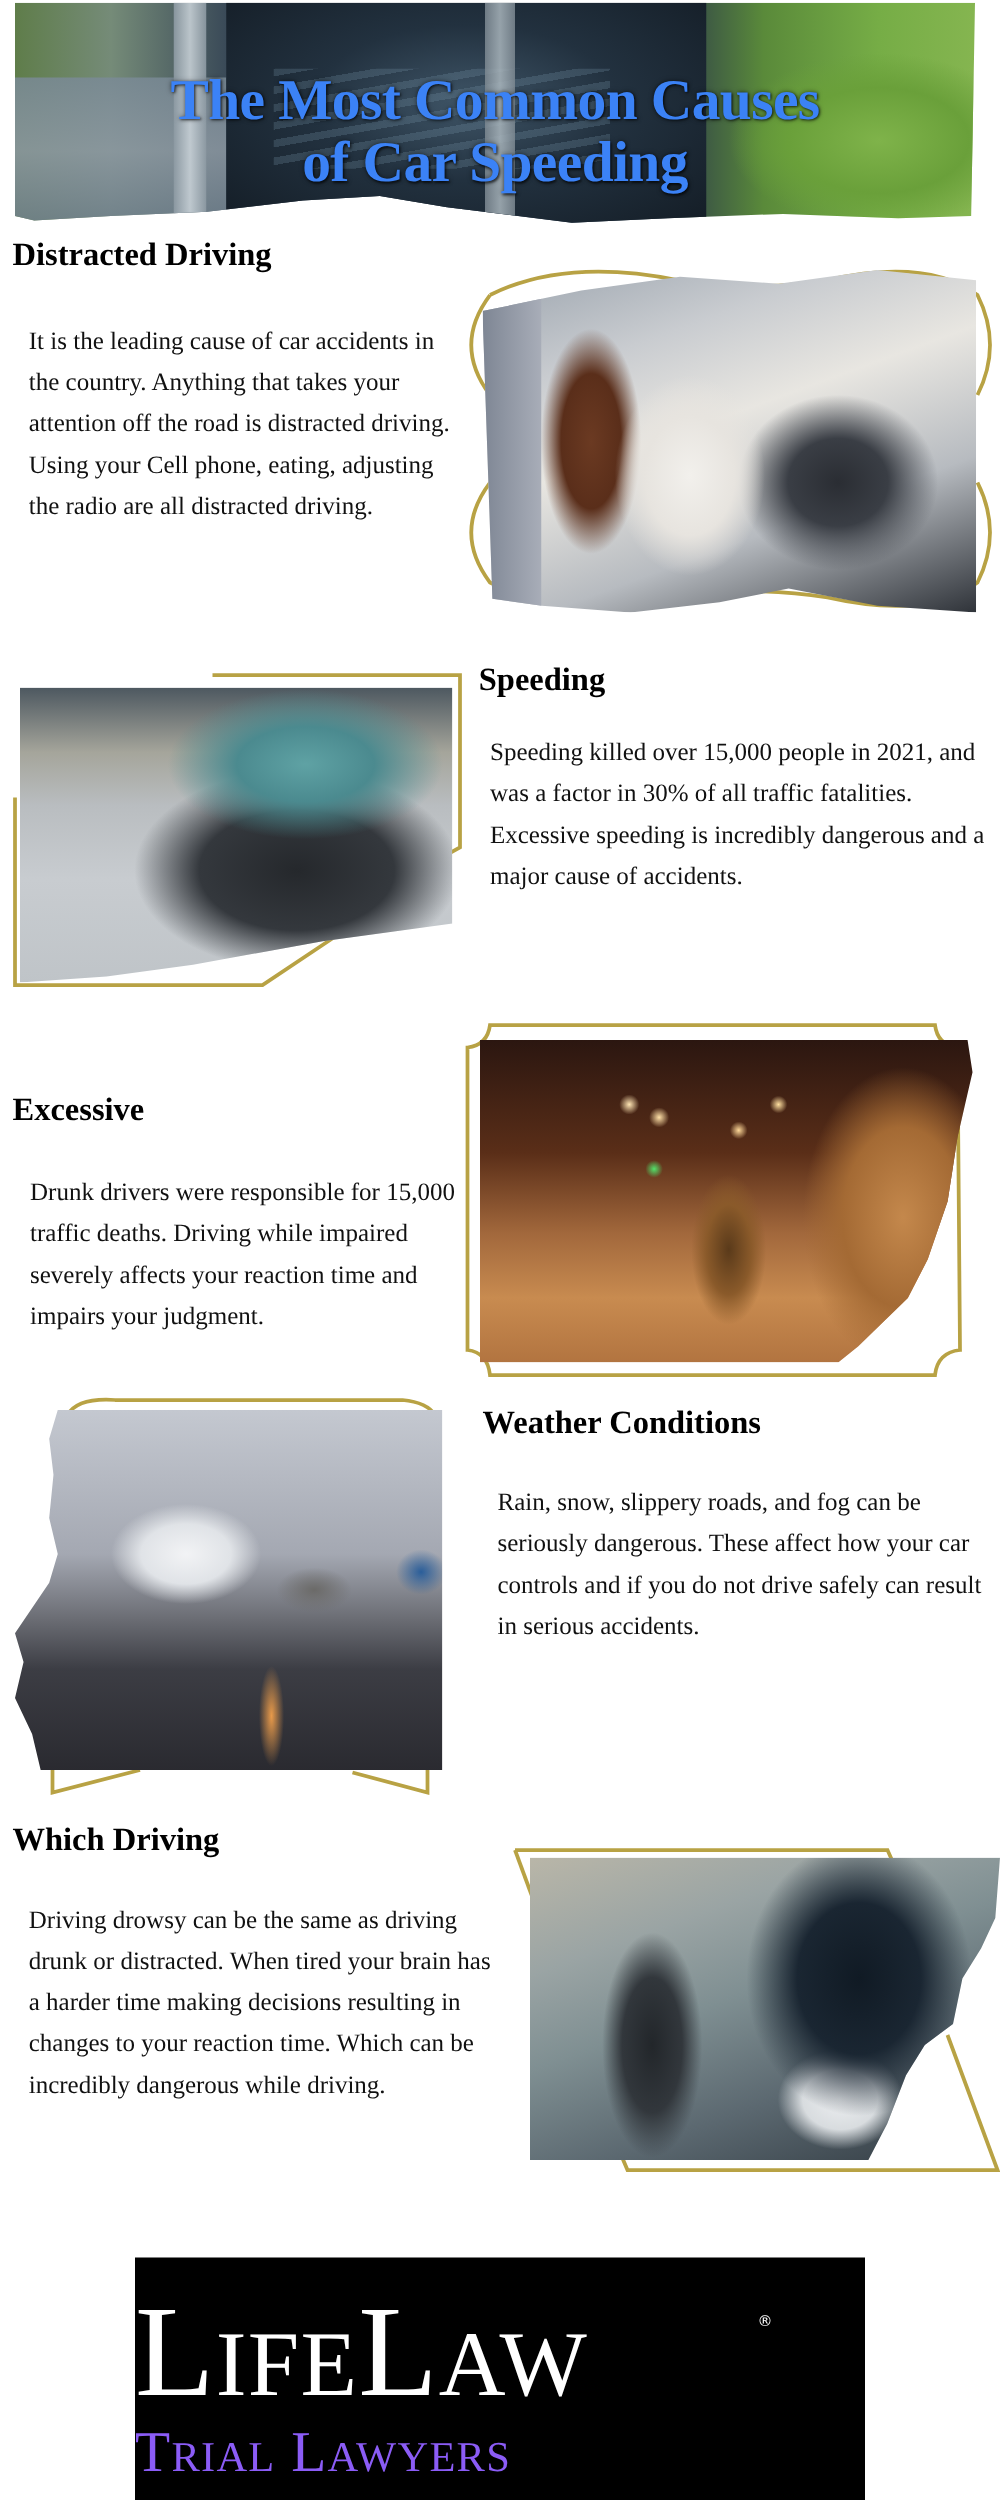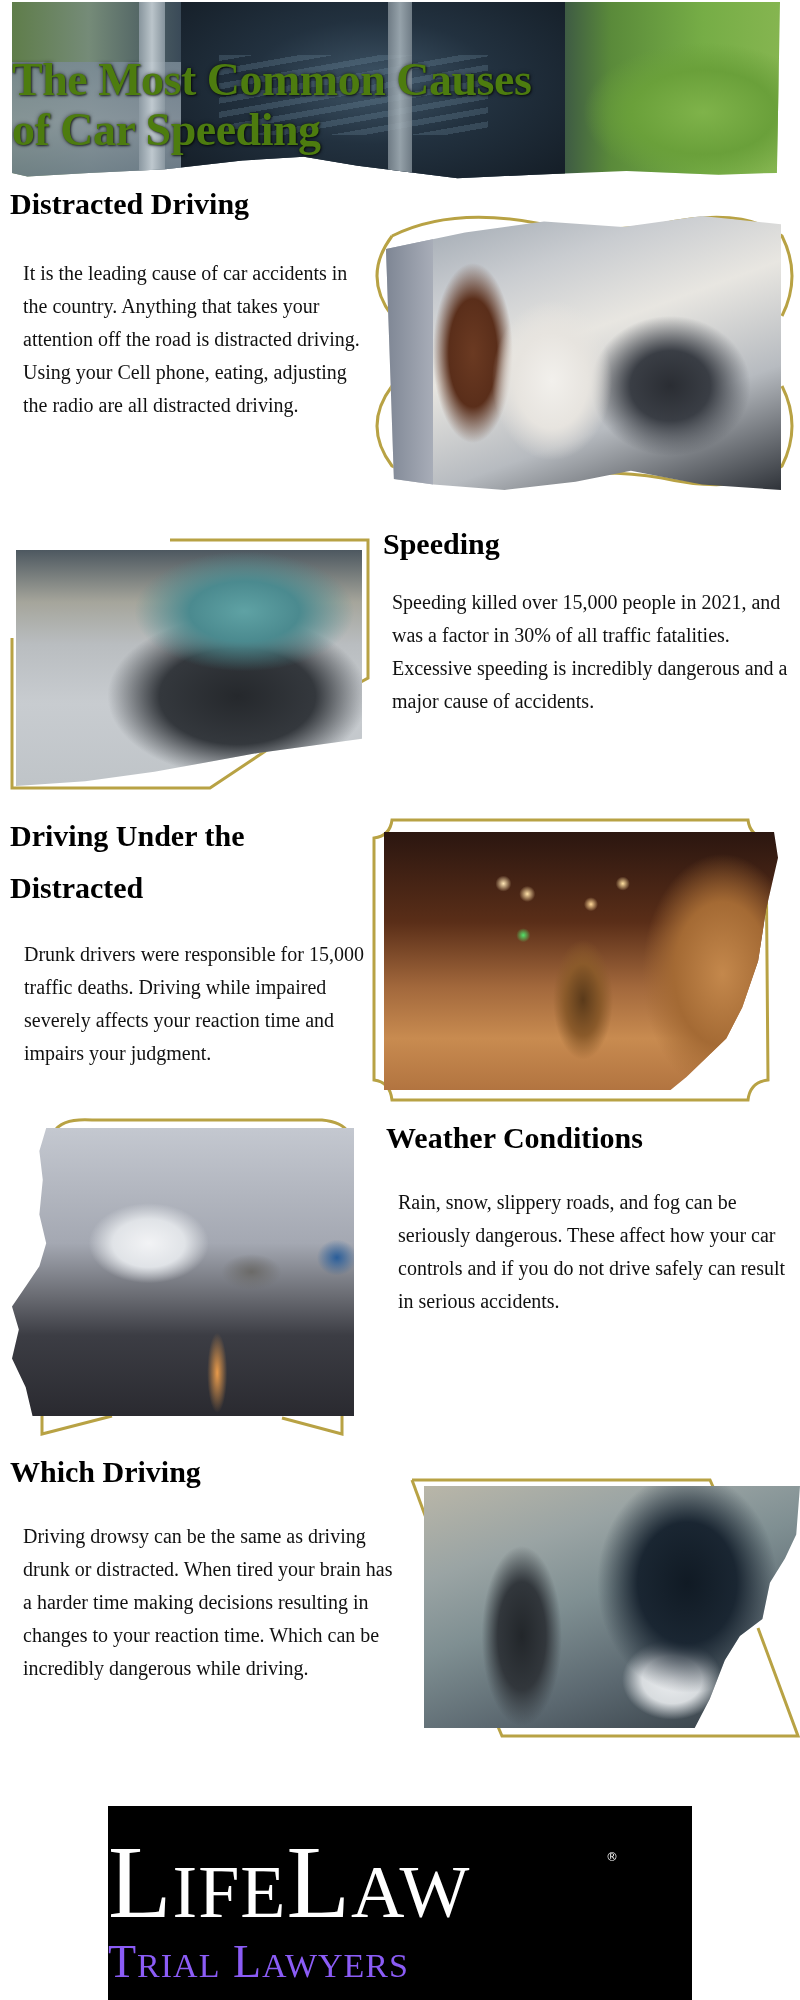--- a/index.html
+++ b/index.html
@@ -16,28 +16,28 @@
     .hero-road { position: absolute; left: 0; top: 60px; width: 22%; height: 118px;
       background: linear-gradient(180deg, #7a8a96 0%, #8c98a2 50%, #6f7f8b 100%); opacity: .85; }
     .hero-car { position: absolute; left: 22%; top: 0; width: 50%; height: 178px;
       background: radial-gradient(ellipse at 50% 45%, #3f5567 0%, #22313f 45%, #141d26 100%); }
     .hero-car::before { content: ""; position: absolute; left: 10%; top: 30%; width: 70%; height: 45%;
       background: repeating-linear-gradient(170deg, rgba(120,150,170,.25) 0 6px, rgba(0,0,0,0) 6px 14px); }
     .hero-pole { position: absolute; left: 16.5%; top: 0; width: 26px; height: 178px;
       background: linear-gradient(90deg, #8d9aa3, #c7d0d6, #8d9aa3); opacity: .9; }
     .hero-pole2 { position: absolute; left: 49%; top: 0; width: 24px; height: 178px;
       background: linear-gradient(90deg, #7c8891, #aab6bd, #7c8891); opacity: .85; }
-    .hero-title { position: absolute; left: 0; right: 0; top: 22px; 
-      font-family: "Liberation Serif", "DejaVu Serif", serif; font-weight: bold; color: #4d7c0f;
+    .hero-title { position: absolute; left: 0; right: 0; top: 22px; text-align: center;
+      font-family: "Liberation Serif", "DejaVu Serif", serif; font-weight: bold; color: #3b82f6;
       font-size: 46px; line-height: 50px; letter-spacing: -0.5px;
       text-shadow: 0 0 4px rgba(0,0,0,.55), 1px 1px 2px rgba(0,0,0,.6); }
 
     
     .h2 { position: absolute; font-family: "Liberation Serif", "DejaVu Serif", serif; font-weight: bold;
-          font-size: 30px; line-height: 52px; color: #000; margin: 0; }
+          font-size: 26px; line-height: 52px; color: #000; margin: 0; }
     .p { position: absolute; font-family: "Liberation Serif", "DejaVu Serif", serif; font-size: 20px;
          line-height: 33px; color: #111; margin: 12px; }
 
     
     .frame { position: absolute; }
     .frame svg.outline { position: absolute; left: 0; top: 0; overflow: visible; }
     .photo { position: absolute; overflow: hidden; }
 
     
     .ph1 { background:
@@ -123,22 +123,22 @@
     <polyline points="2,100 2,250 200,250 260,210" fill="none" stroke="#b8a244" stroke-width="3"></polyline>
   </svg>
   <div class="photo ph2" style="left:6px; top:12px; width:346px; height:236px;
        clip-path: polygon(0 0, 100% 0, 100% 80%, 70% 86%, 40% 94%, 20% 98%, 0 100%);"></div>
 </div>
 
 <h2 class="h2" style="left:383px; top:518px;">Speeding</h2>
 <p class="p" style="left:380px; top:574px; width:400px;">Speeding killed over 15,000 people in 2021, and was a factor in 30% of all traffic fatalities. Excessive speeding is incredibly dangerous and a major cause of accidents.</p>
 
 <h2 class="h2" style="left:10px; top:810px; width:340px;">
-  <span>Driving Under the</span><br>
-  <span>Distracted</span>
+  <br>
+  <span>Excessive</span>
 </h2>
 <p class="p" style="left:12px; top:926px; width:350px;">Drunk drivers were responsible for 15,000 traffic deaths. Driving while impaired severely affects your reaction time and impairs your judgment.</p>
 
 <div class="frame" style="left:370px; top:818px; width:420px; height:286px;">
   <svg class="outline" width="420" height="286">
     <path d="M 22 2 L 378 2 Q 380 18 396 20 L 398 262 Q 380 264 378 282 L 22 282 Q 20 264 4 262 L 4 20 Q 20 18 22 2 Z" fill="none" stroke="#b8a244" stroke-width="3"></path>
   </svg>
   <div class="photo ph3" style="left:14px; top:14px; width:398px; height:258px;
        clip-path: polygon(0 0, 98% 0, 99% 10%, 96% 30%, 94% 50%, 90% 68%, 86% 80%, 76% 95%, 72% 100%, 0 100%);"></div>
 </div>

